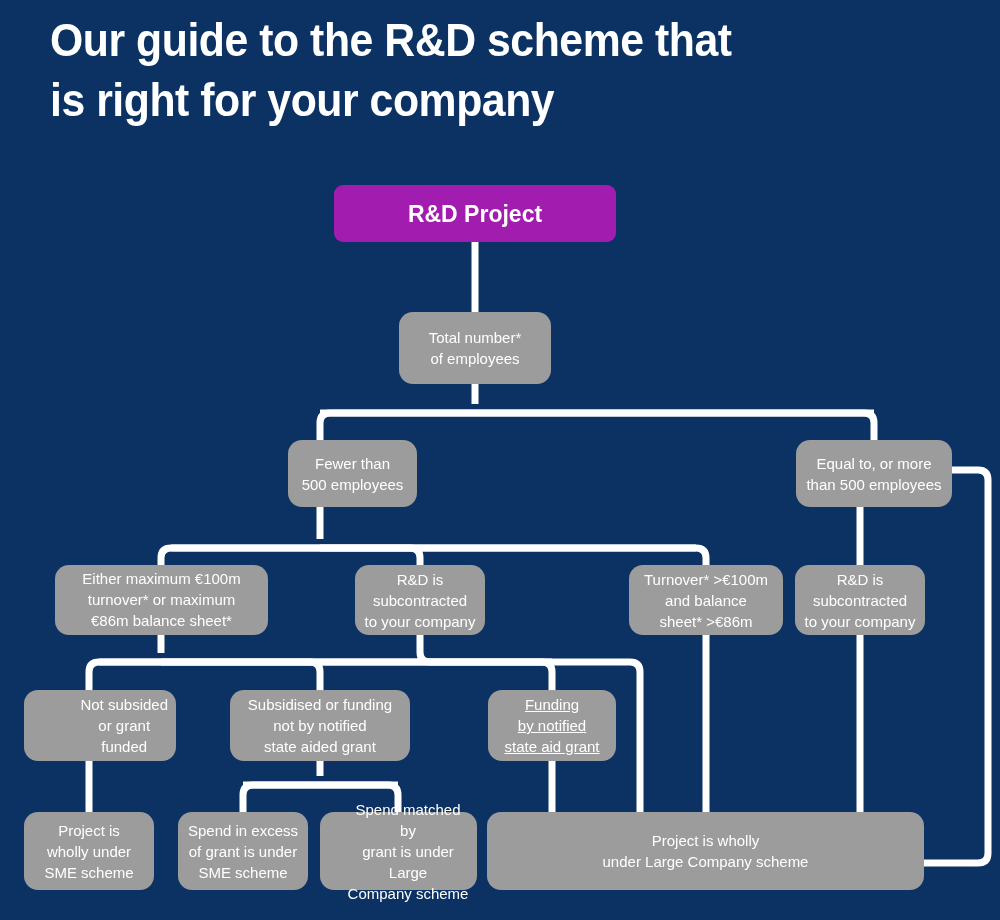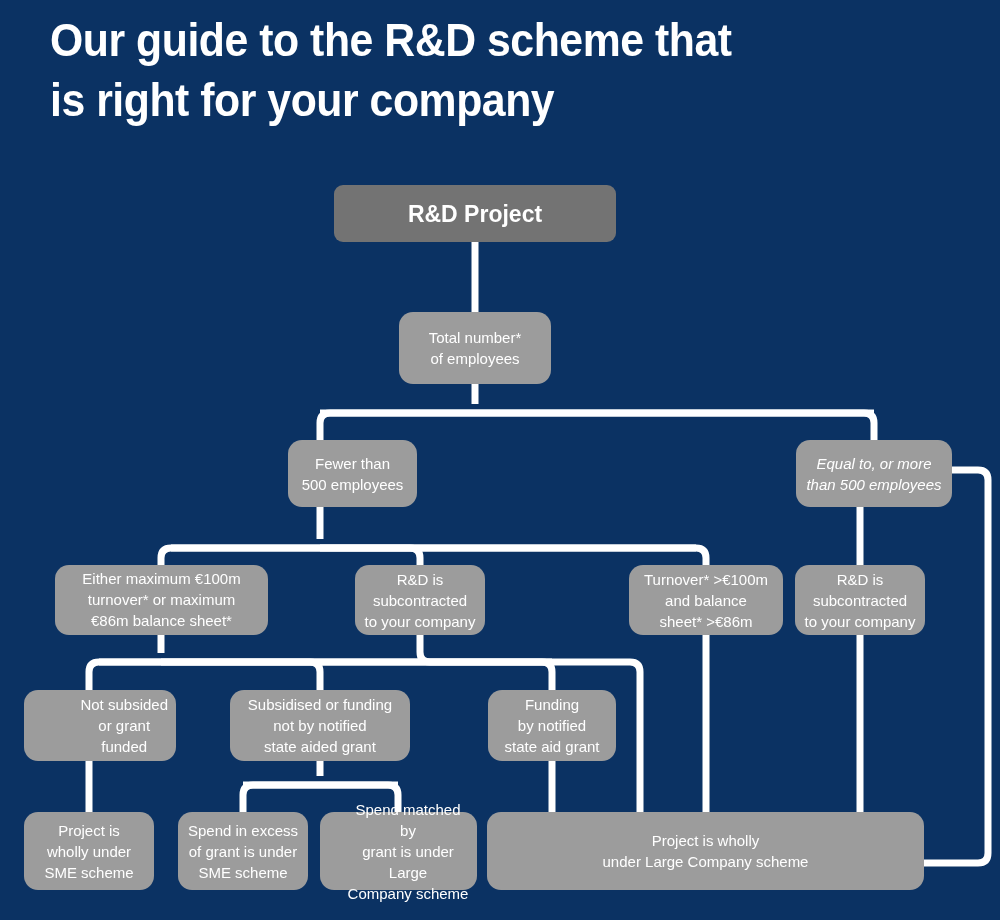--- a/index.html
+++ b/index.html
@@ -53,21 +53,21 @@
     justify-content: center;
     text-align: center;
     font-family: "Liberation Sans", sans-serif;
     font-size: 15px;
     line-height: 21px;
     white-space: pre-line;
     padding: 4px 8px;
     z-index: 5;
   }
   .node.root {
-    background: #737373;
+    background: #a21caf;
     font-weight: bold;
     font-size: 23px;
     line-height: 28px;
     border-radius: 9px;
   }
 </style>
 </head>
 <body>
 
 <div id="root">
@@ -125,21 +125,21 @@
   <div class="node" style="left:399px; top:312px; width:152px; height:72px;">
     <span>Total number*
 of employees</span>
   </div>
 
   <div class="node" style="left:256px; top:440px; width:129px; height:67px;margin-left:32px;">
     <span>Fewer than
 500 employees</span>
   </div>
 
-  <div class="node" style="left:796px; top:440px; width:156px; height:67px;font-style:italic;">
+  <div class="node" style="left:796px; top:440px; width:156px; height:67px;">
     <span>Equal to, or more
 than 500 employees</span>
   </div>
 
   <div class="node" style="left:55px; top:565px; width:213px; height:70px;align-items:flex-end;">
     <span>Either maximum €100m
 turnover* or maximum
 €86m balance sheet*</span>
   </div>
 
@@ -166,21 +166,21 @@
 or grant
 funded</span>
   </div>
 
   <div class="node" style="left:230px; top:690px; width:180px; height:71px;">
     <span>Subsidised or funding
 not by notified
 state aided grant</span>
   </div>
 
-  <div class="node" style="left:488px; top:690px; width:128px; height:71px;">
+  <div class="node" style="left:488px; top:690px; width:128px; height:71px;text-decoration:underline;">
     <span>Funding
 by notified
 state aid grant</span>
   </div>
 
   <div class="node" style="left:24px; top:812px; width:130px; height:78px;">
     <span>Project is
 wholly under
 SME scheme</span>
   </div>

